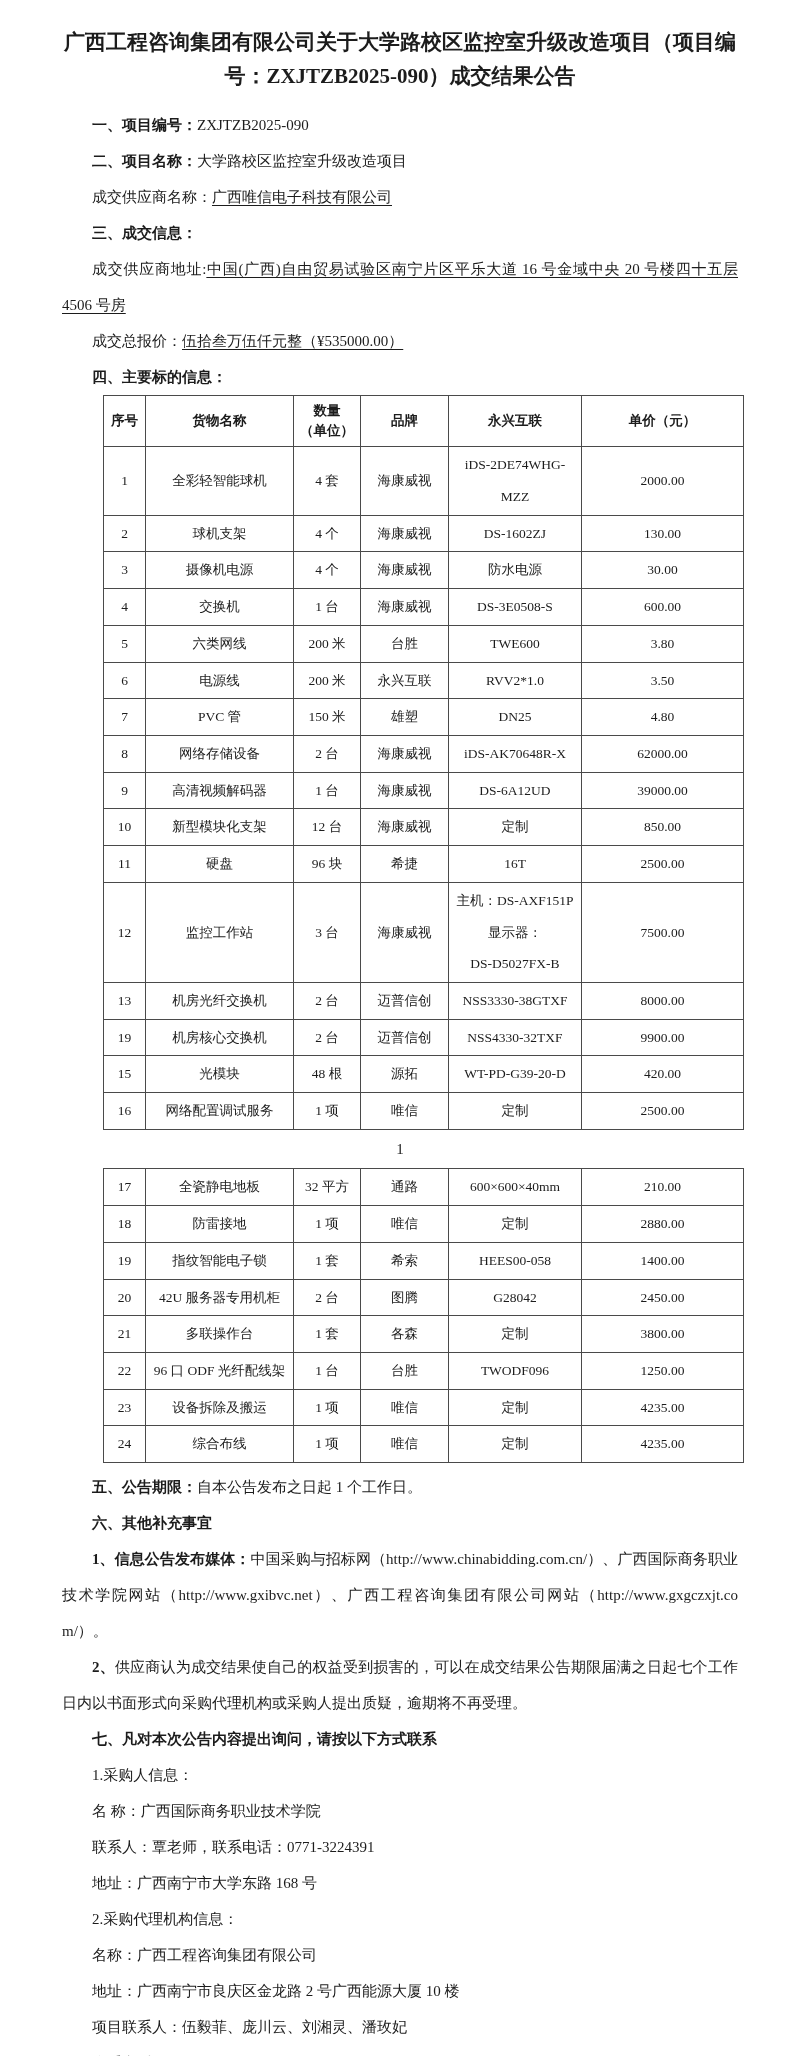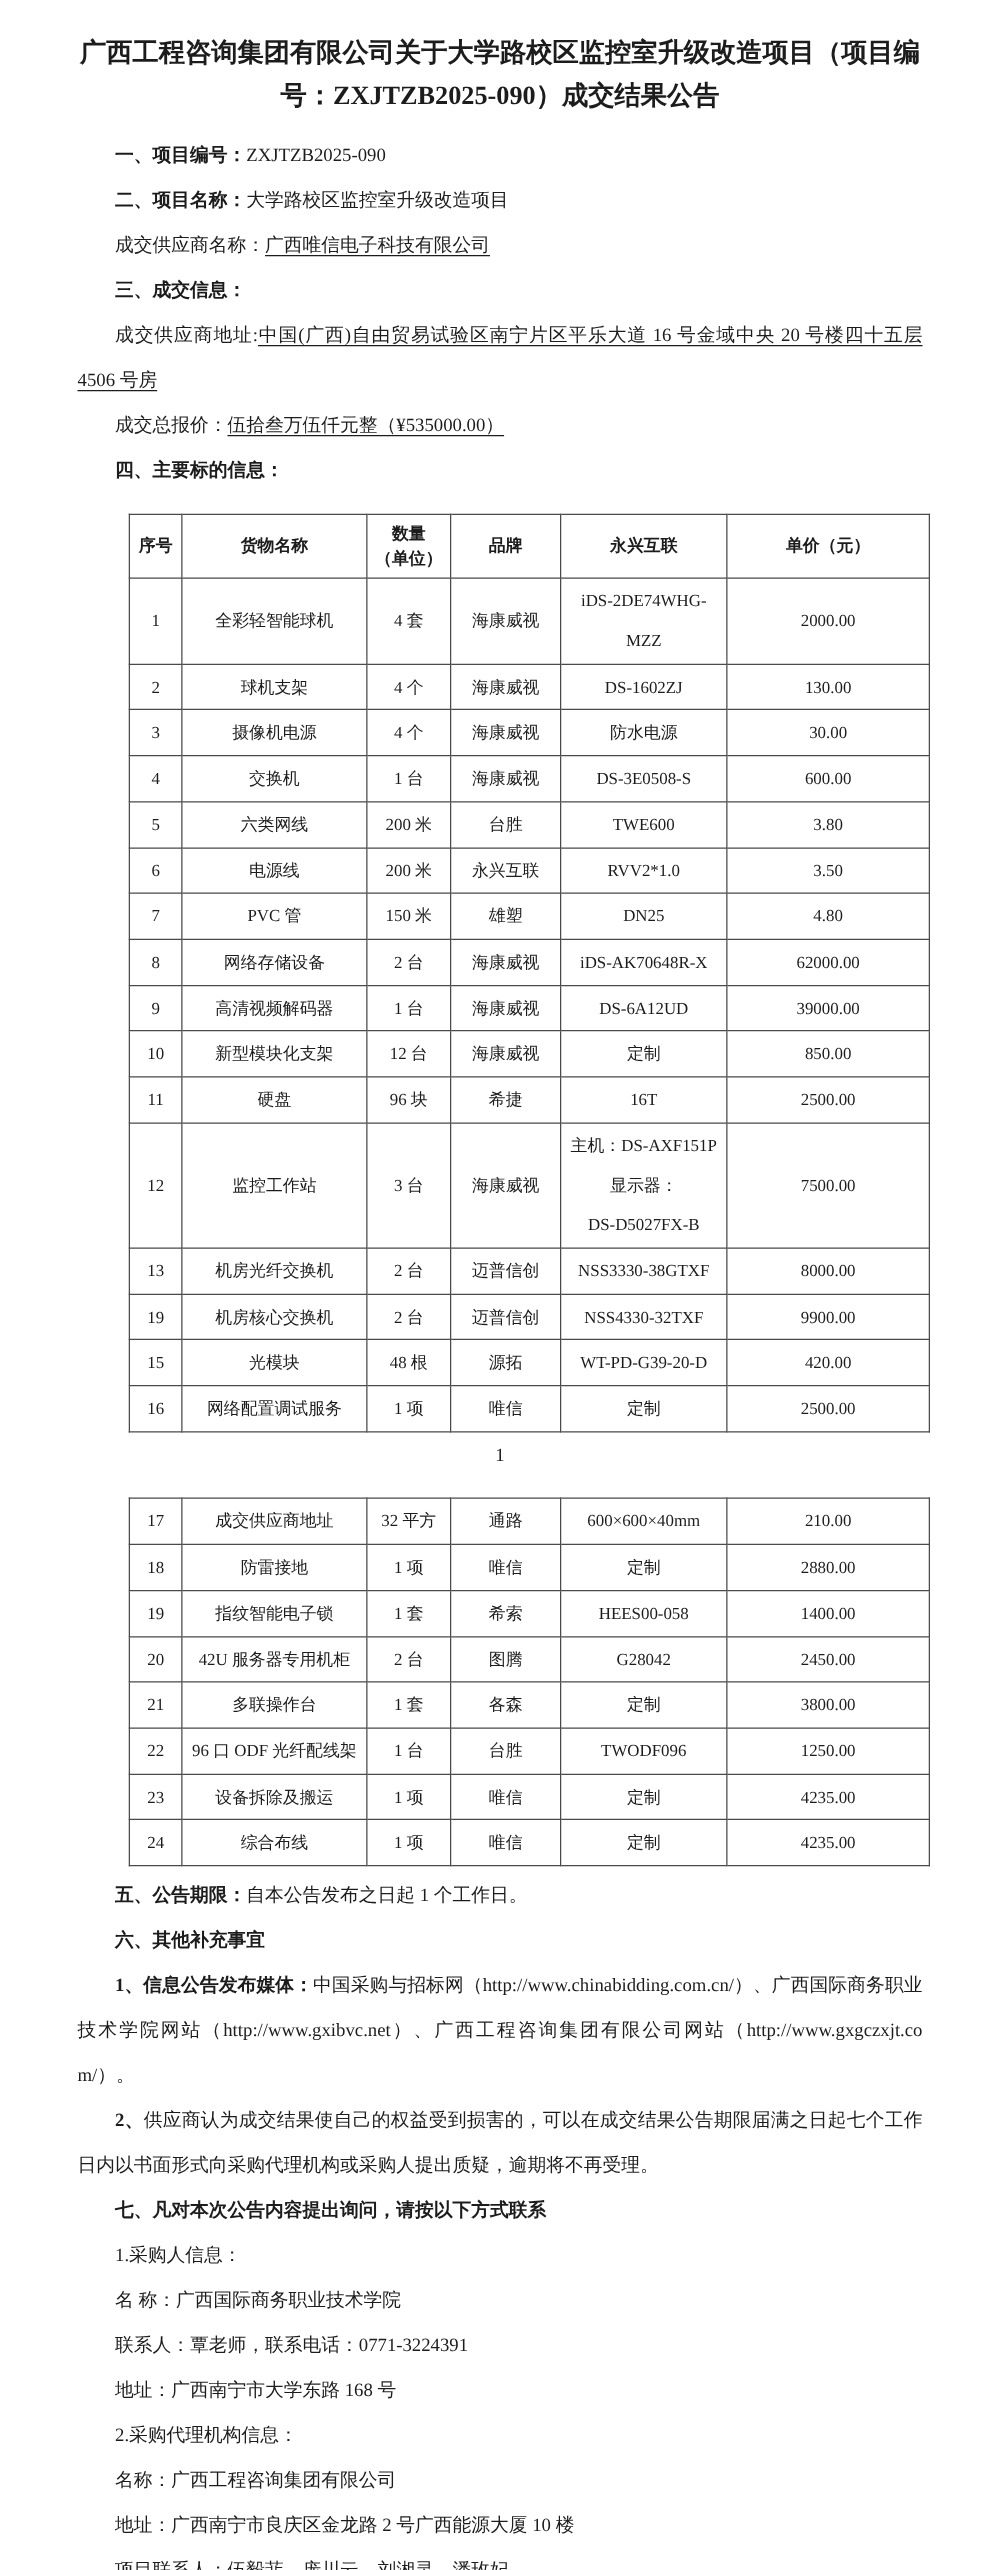--- a/index.html
+++ b/index.html
@@ -6,21 +6,21 @@
   body{width:800px;height:2056px;overflow:hidden;color:#1c1c1c;
        font-family:"Liberation Serif","DejaVu Serif",serif;font-size:15px;}
   .doc{padding:26px 62px 0 62px;}
   .title{font-size:21px;font-weight:bold;text-align:center;line-height:1.6;
          margin:0 0 14px 0;}
   .p{margin:0;line-height:2.4;text-indent:2em;text-align:justify;}
   .b{font-weight:bold;margin-top:14px;}
   .u{text-decoration:underline;text-underline-offset:3px;}
   .breakall{word-break:break-all;}
   table.tbl{border-collapse:collapse;margin-left:41px;width:640px;
-            font-size:13.5px;table-layout:fixed;margin-top:16px;}
+            font-size:13.5px;table-layout:fixed;}
   table.tbl th,table.tbl td{border:1px solid #4a4a4a;text-align:center;
             vertical-align:middle;padding:2px 2px;white-space:pre-line;
             line-height:1.75;}
   table.tbl th{font-weight:bold;height:46px;line-height:1.5;}
   table.tbl td{height:27px;}
   table.tbl td.c1{white-space:nowrap;}
   table.tbl td.c4{line-height:2.35;}
   .pagenum{text-align:center;line-height:2.3;margin:2px 0;}
 </style>
 </head>
@@ -205,21 +205,21 @@
       <col style="width:42px">
         <col style="width:148px">
         <col style="width:67px">
       <col style="width:88px">
         <col style="width:133px">
         <col style="width:162px">
     </colgroup>
     <tbody>
         <tr>
           <td class="c0">17</td>
-          <td class="c1">成交供应商地址</td>
+          <td class="c1">全瓷静电地板</td>
           <td class="c2">32 平方</td>
           <td class="c3">通路</td>
           <td class="c4">600×600×40mm</td>
           <td class="c5">210.00</td>
         </tr>
         <tr>
           <td class="c0">18</td>
           <td class="c1">防雷接地</td>
           <td class="c2">1 项</td>
           <td class="c3">唯信</td>

